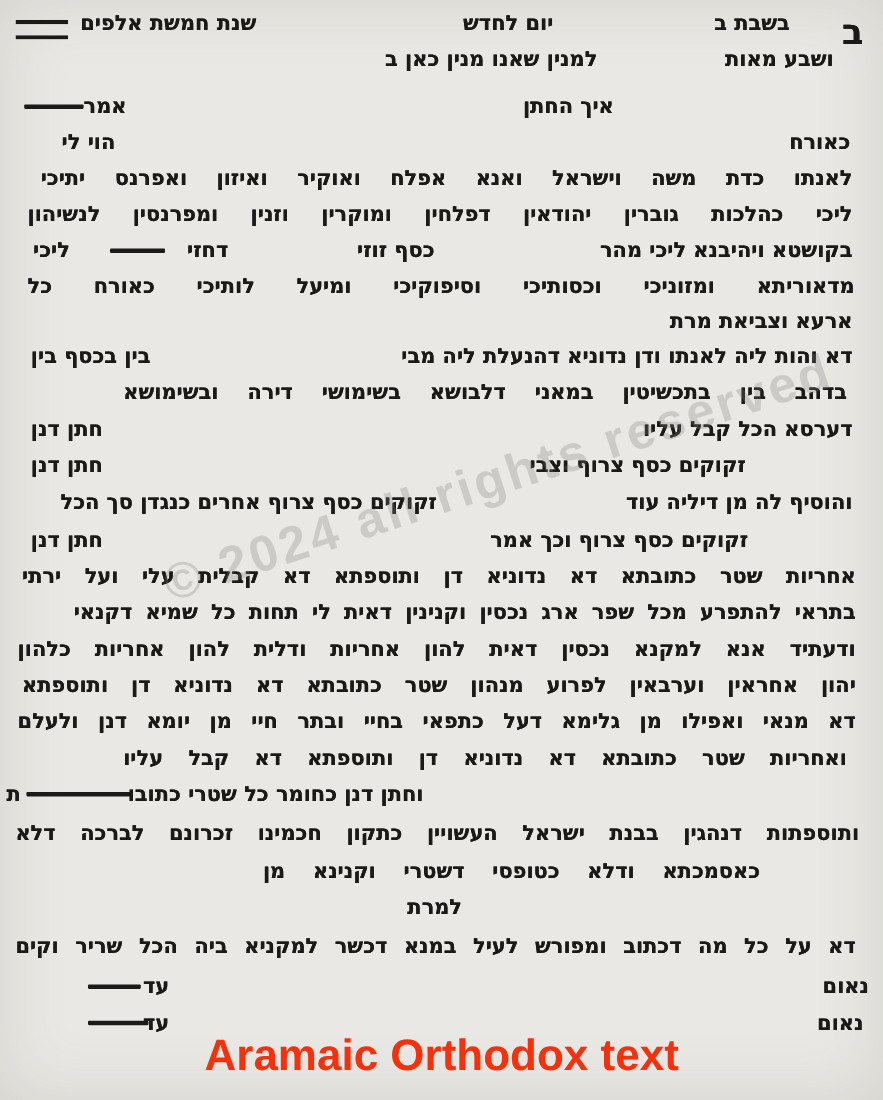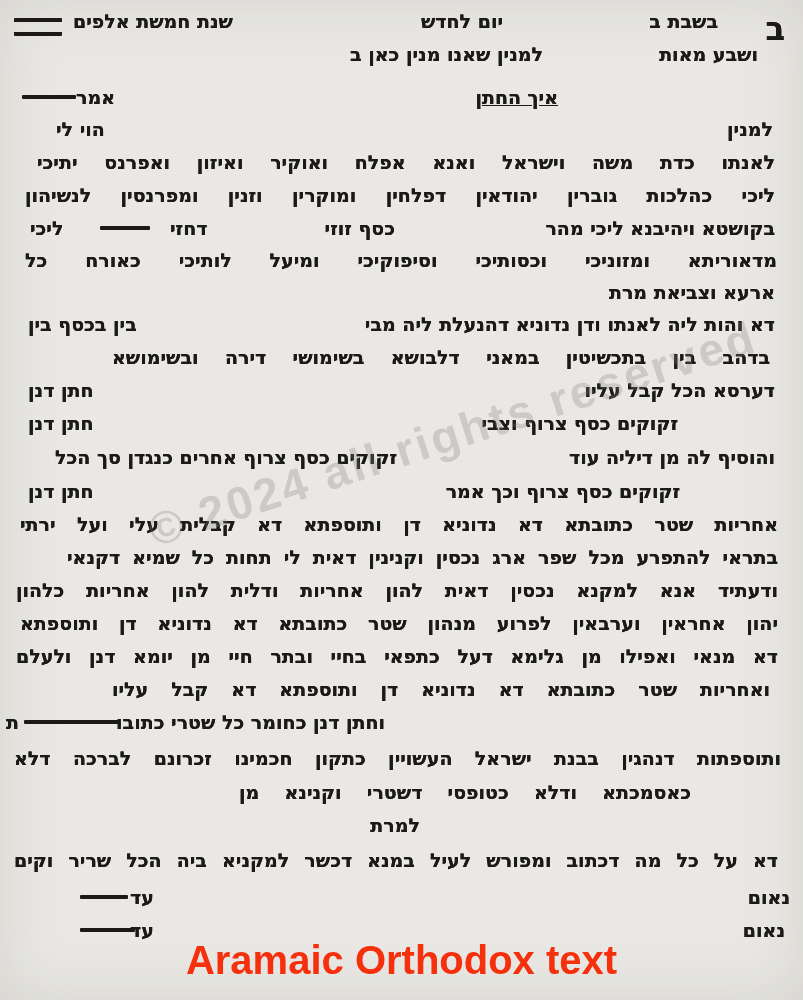--- a/index.html
+++ b/index.html
@@ -53,26 +53,26 @@
         <span class="seg" style="right: 85px;">בשבת ב</span>
         <span class="seg" style="right: 300px;">יום לחדש</span>
         <span class="seg" style="right: 570px;">שנת חמשת אלפים</span>
         <div class="rule double" style="left: 14px; width: 48px; top: 8px;"></div>
       </div>
       <div class="line" style="top: 43px;">
         <span class="seg" style="right: 45px; margin-left: 17px;">ושבע מאות</span>
         <span class="seg" style="right: 260px;">למנין שאנו מנין כאן ב</span>
       </div>
       <div class="line" style="top: 86px;">
-        <span class="seg" style="right: 245px; text-decoration: underline;">איך החתן</span>
+        <span class="seg" style="right: 245px;">איך החתן</span>
         <span class="seg" style="left: 76px;">אמר</span>
         <div class="rule" style="left: 22px; width: 54px; top: 9px;"></div>
       </div>
       <div class="line" style="top: 118px;">
-        <span class="seg" style="right: 30px;">למנין</span>
+        <span class="seg" style="right: 30px;">כאורח</span>
         <span class="seg" style="left: 56px;">הוי לי</span>
       </div>
       <div class="line" style="top: 151px; margin-left: 12px;">
         <span class="seg justify" style="right: 28px; left: 25px;">לאנתו כדת משה וישראל ואנא אפלח ואוקיר ואיזון ואפרנס יתיכי</span>
       </div>
       <div class="line" style="top: 184px;">
         <span class="seg justify" style="right: 28px; left: 25px;">ליכי כהלכות גוברין יהודאין דפלחין ומוקרין וזנין ומפרנסין לנשיהון</span>
       </div>
       <div class="line" style="top: 217px;">
         <span class="seg" style="right: 28px;">בקושטא ויהיבנא ליכי מהר</span>

